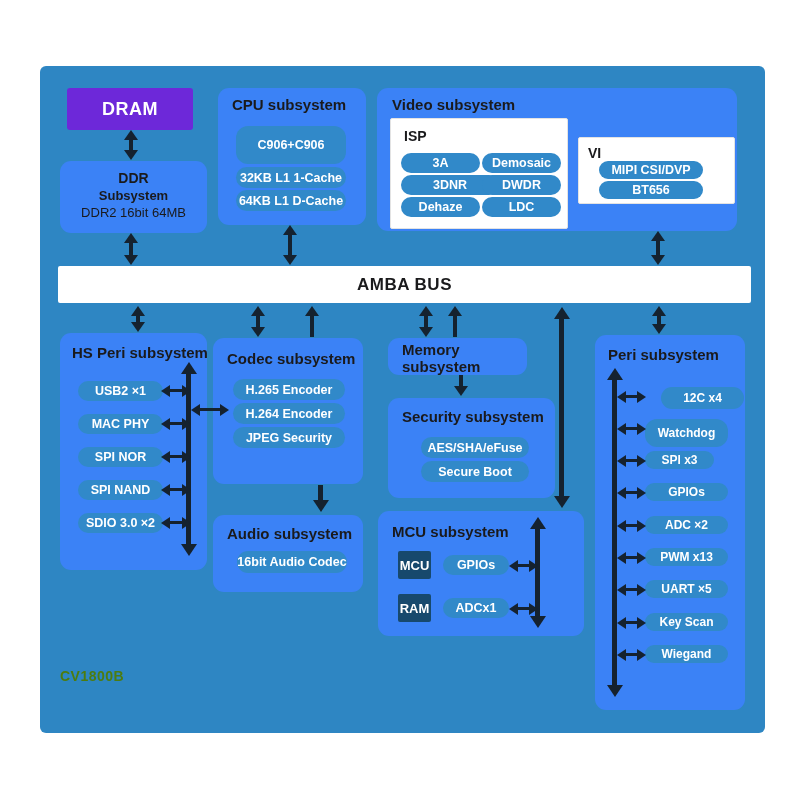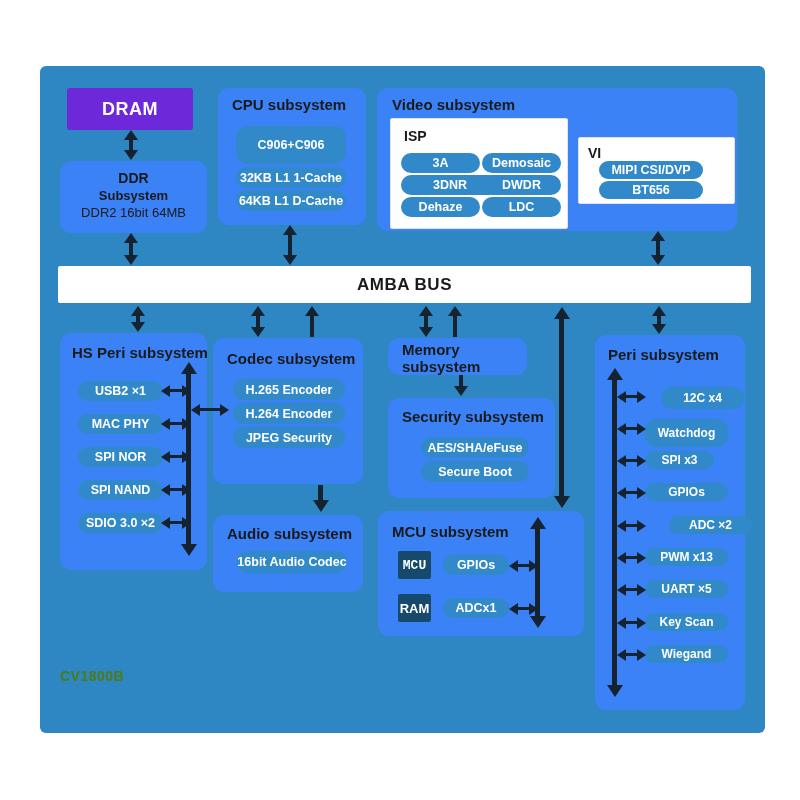--- a/index.html
+++ b/index.html
@@ -135,32 +135,32 @@
 <div class="wbox" style="left:388px; top:338px; width:139px; height:37px;"></div>
 <div class="title wrap" style="left:402px; top:341px; width:90px;">Memory subsystem</div>
 
 <div class="wbox" style="left:388px; top:398px; width:167px; height:100px;"></div>
 <div class="title" style="left:402px; top:408px;">Security subsystem</div>
 <div class="bluebox" style="left:421px; top:437px; width:108px; height:21px;">AES/SHA/eFuse</div>
 <div class="bluebox" style="left:421px; top:461px; width:108px; height:21px;">Secure Boot</div>
 
 <div class="wbox" style="left:378px; top:511px; width:206px; height:125px;"></div>
 <div class="title" style="left:392px; top:523px;">MCU subsystem</div>
-<div class="navybox" style="left:398px; top:551px; width:33px; height:28px;font-family:Liberation Mono, monospace;">MCU</div>
+<div class="navybox" style="left:398px; top:551px; width:33px; height:28px;">MCU</div>
 <div class="bluebox" style="left:443px; top:555px; width:66px; height:20px;">GPIOs</div>
 <div class="navybox" style="left:398px; top:594px; width:33px; height:28px;">RAM</div>
 <div class="bluebox" style="left:443px; top:598px; width:66px; height:20px;">ADCx1</div>
 
 <div class="wbox" style="left:595px; top:335px; width:150px; height:375px;"></div>
 <div class="title" style="left:608px; top:346px;">Peri subsystem</div>
 <div class="bluebox" style="left:645px; top:387px; width:83px; height:22px; font-size:12px;margin-left:16px;">12C x4</div>
 <div class="bluebox" style="left:645px; top:419px; width:83px; height:28px; font-size:12px;">Watchdog</div>
 <div class="bluebox" style="left:645px; top:451px; width:69px; height:18px; font-size:12px;text-align:right;">SPI x3</div>
 <div class="bluebox" style="left:645px; top:483px; width:83px; height:18px; font-size:12px;">GPIOs</div>
-<div class="bluebox" style="left:645px; top:516px; width:83px; height:18px; font-size:12px;margin-left:24px;">ADC ×2</div>
+<div class="bluebox" style="left:645px; top:516px; width:83px; height:18px; font-size:12px;">ADC ×2</div>
 <div class="bluebox" style="left:645px; top:548px; width:83px; height:18px; font-size:12px;">PWM x13</div>
 <div class="bluebox" style="left:645px; top:580px; width:83px; height:18px; font-size:12px;">UART ×5</div>
 <div class="bluebox" style="left:645px; top:613px; width:83px; height:18px; font-size:12px;">Key Scan</div>
 <div class="bluebox" style="left:645px; top:645px; width:83px; height:18px; font-size:12px;">Wiegand</div>
 
 <div class="chipname" style="left:60px; top:668px;">CV1800B</div>
 
 <div class="av" style="left:129px; top:140px; height:10px;"></div>
 <div class="av" style="left:129px; top:243px; height:12px;"></div>
 <div class="av" style="left:288px; top:235px; height:20px;"></div>

